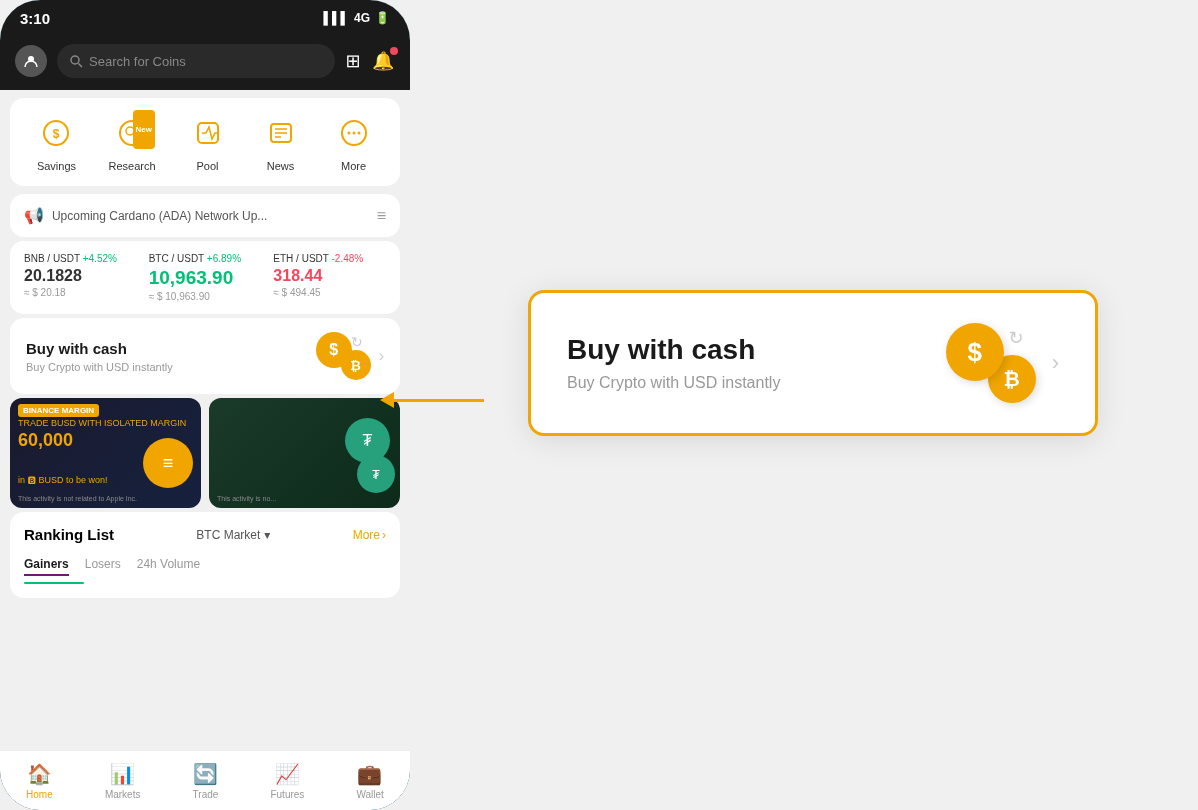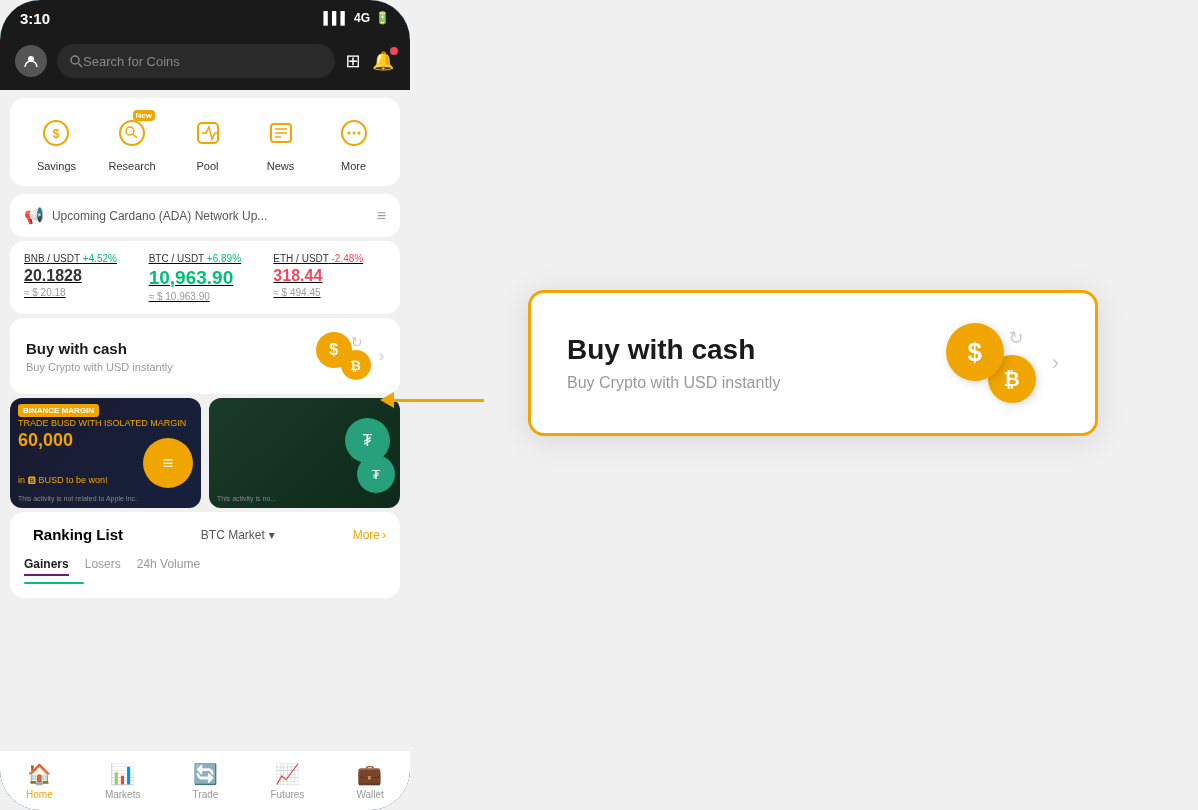--- a/index.html
+++ b/index.html
@@ -68,20 +68,21 @@
       flex-shrink: 0;
     }
     .search-bar {
       flex: 1;
       background: #2a2a2a;
       border-radius: 20px;
       height: 34px;
       display: flex;
       align-items: center;
       padding: 14px 12px;
+      gap: 6px;
       color: #888;
       font-size: 13px;
     }
     .top-icons { display: flex; gap: 12px; color: white; font-size: 18px; }
 
     
     .content {
       background: #f0f0f0;
       flex: 1;
       overflow-y: auto;
@@ -111,21 +112,21 @@
       display: flex; align-items: center; justify-content: center;
       position: relative;
     }
     .menu-icon svg { width: 28px; height: 28px; }
     .new-badge {
       position: absolute;
       top: -2px; right: -2px;
       background: #f0a500;
       color: white;
       font-size: 8px;
-      padding: 1px 3px;
+      padding: 15px 3px;
       border-radius: 4px;
       font-weight: 700;
     }
 
     
     .announcement {
       background: white;
       margin: 4px 10px;
       border-radius: 14px;
       padding: 12px 14px;
@@ -137,21 +138,20 @@
     }
 
     
     .price-ticker {
       background: white;
       margin: 4px 10px;
       border-radius: 14px;
       padding: 12px 14px;
       display: flex;
       gap: 12px;
-      text-decoration: underline;
     }
     .ticker-item { flex: 1; }
     .ticker-pair { font-size: 10px; color: #333; margin-bottom: 3px; }
     .ticker-change-pos { color: #02c076; font-size: 10px; }
     .ticker-change-neg { color: #f6465d; font-size: 10px; }
     .ticker-price { font-size: 19px; font-weight: 700; color: #02c076; }
     .ticker-price-neg { font-size: 16px; font-weight: 700; color: #f6465d; }
     .ticker-price-neutral { font-size: 16px; font-weight: 700; color: #333; }
     .ticker-usd { font-size: 10px; color: #999; margin-top: 2px; }
 
@@ -250,21 +250,20 @@
       background: white;
       margin: 4px 10px;
       border-radius: 14px;
       padding: 14px;
     }
     .ranking-header {
       display: flex;
       align-items: center;
       justify-content: space-between;
       margin-bottom: 10px;
-      margin-left: 9px;
     }
     .ranking-title { font-size: 15px; font-weight: 700; }
     .ranking-market {
       display: flex; align-items: center; gap: 4px;
       font-size: 12px; color: #555;
     }
     .ranking-more { color: #f0a500; font-size: 12px; display: flex; align-items: center; gap: 2px; }
     .ranking-tabs { display: flex; gap: 16px; }
     .ranking-tab {
       font-size: 12px; color: #999; padding: 4px 0;

